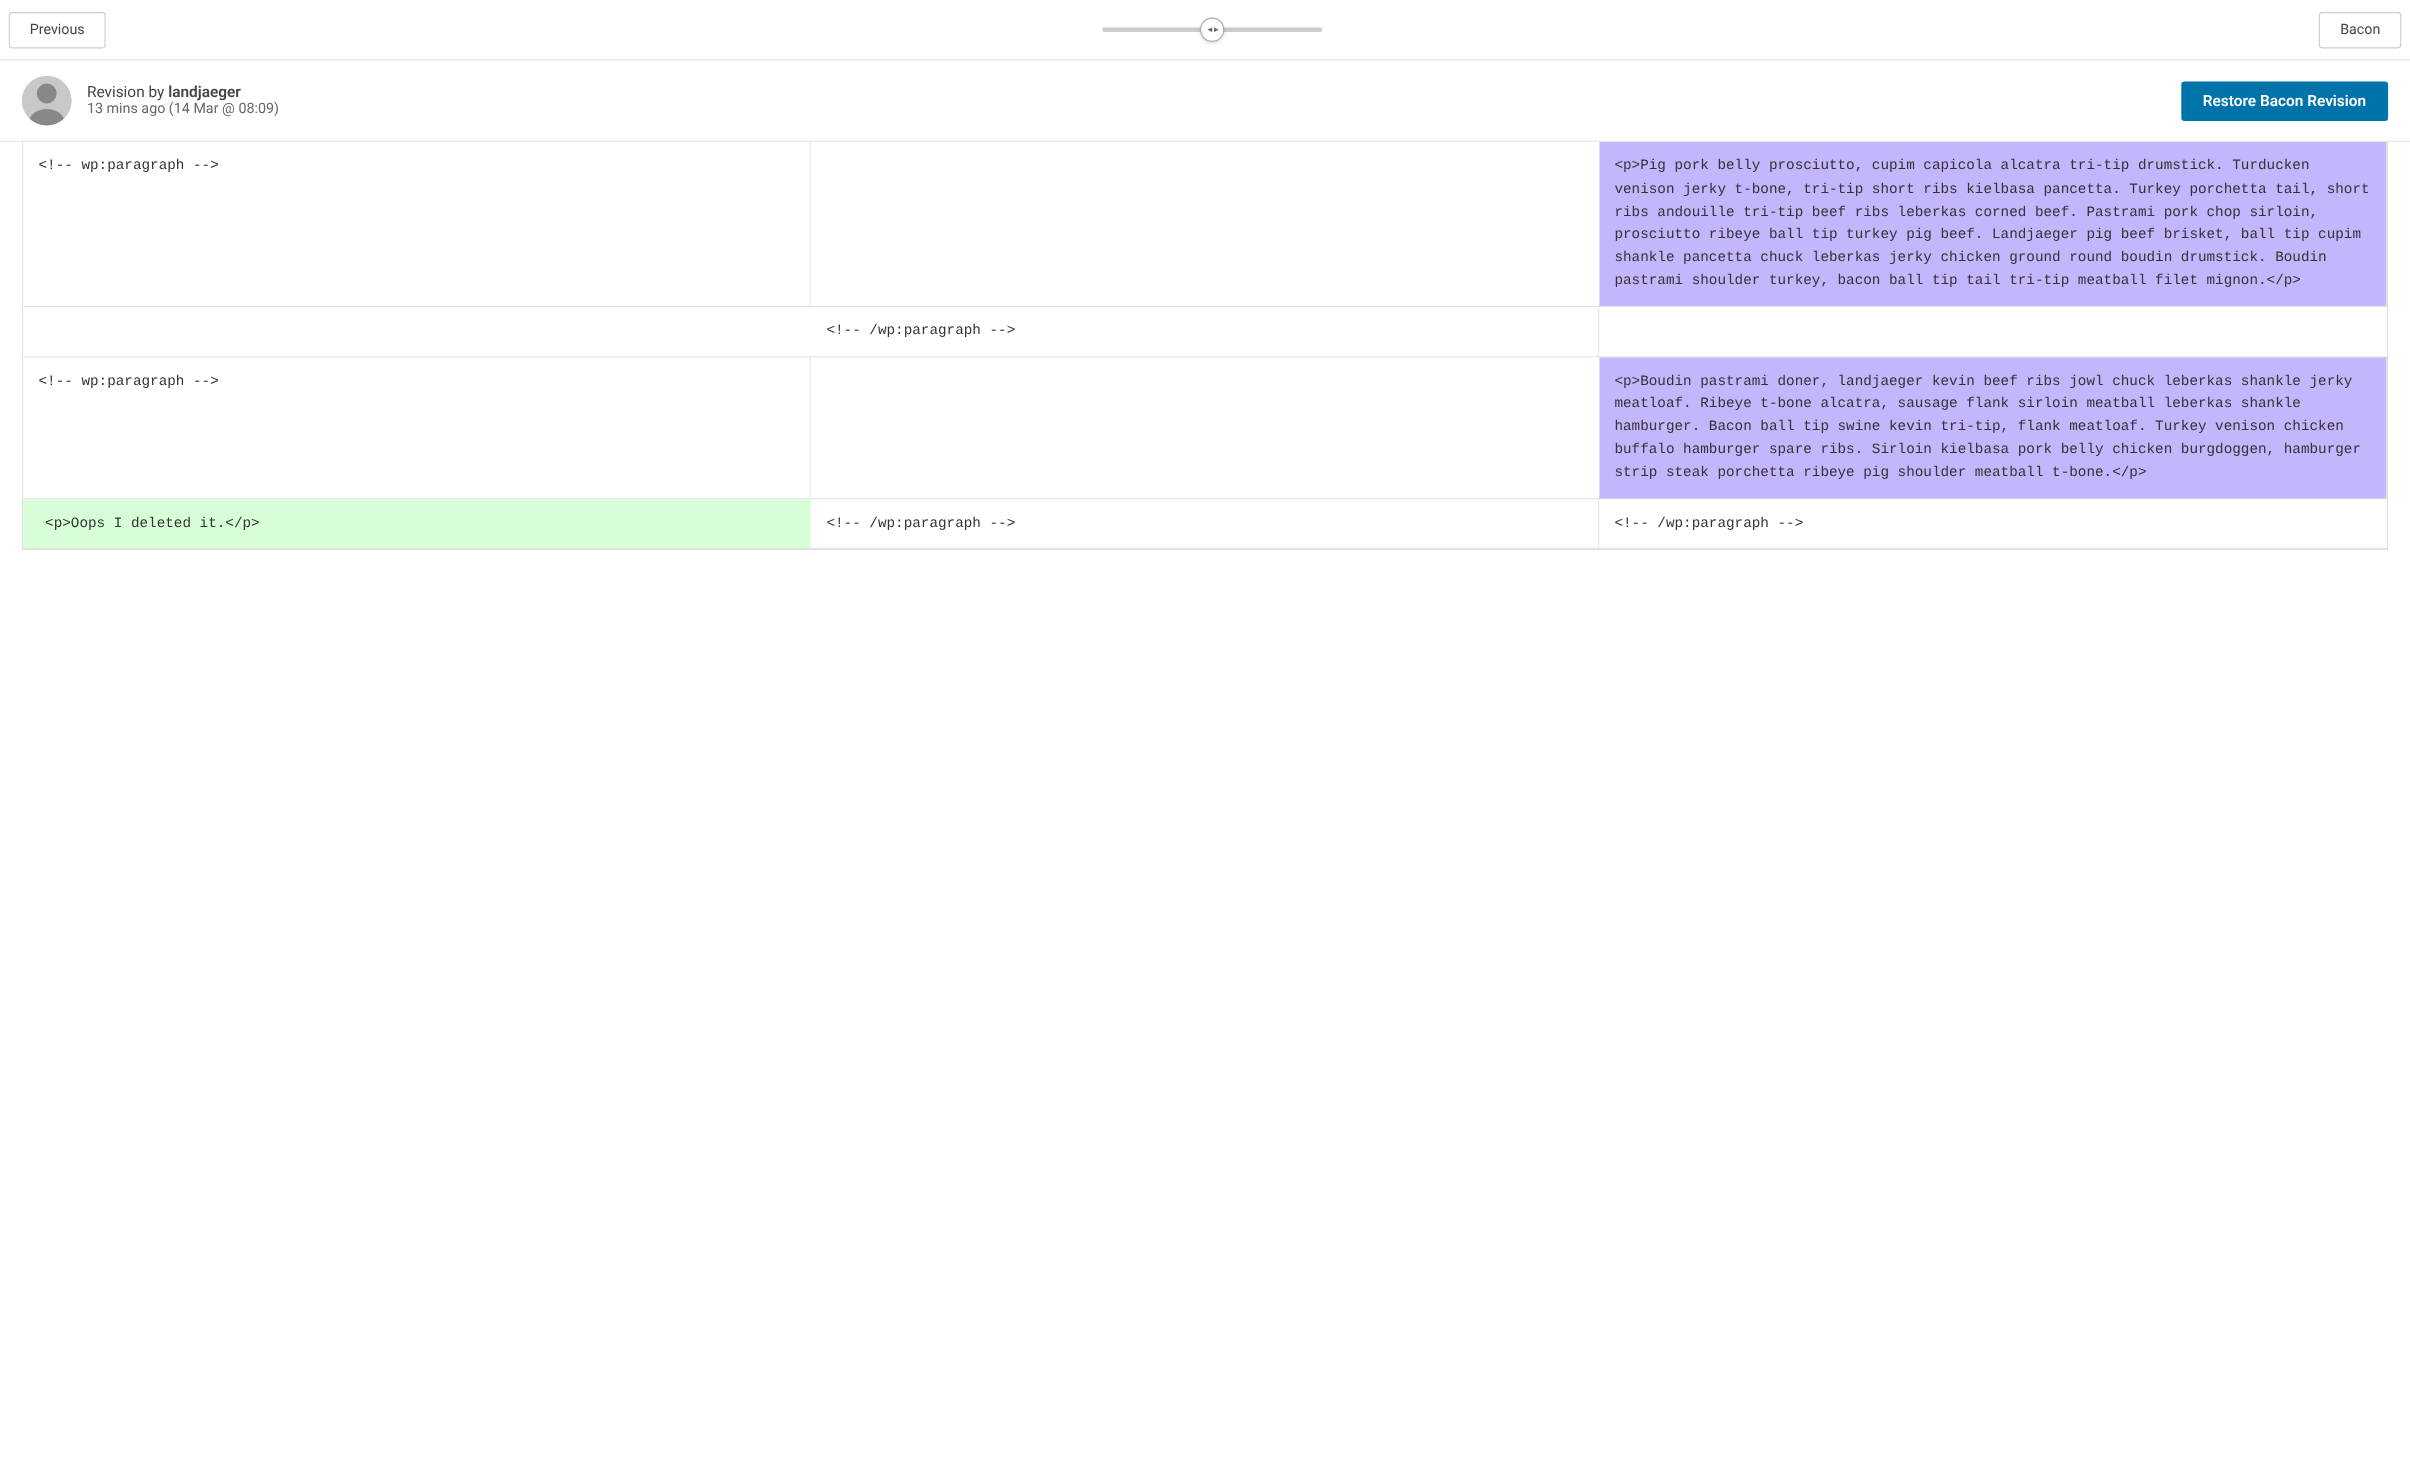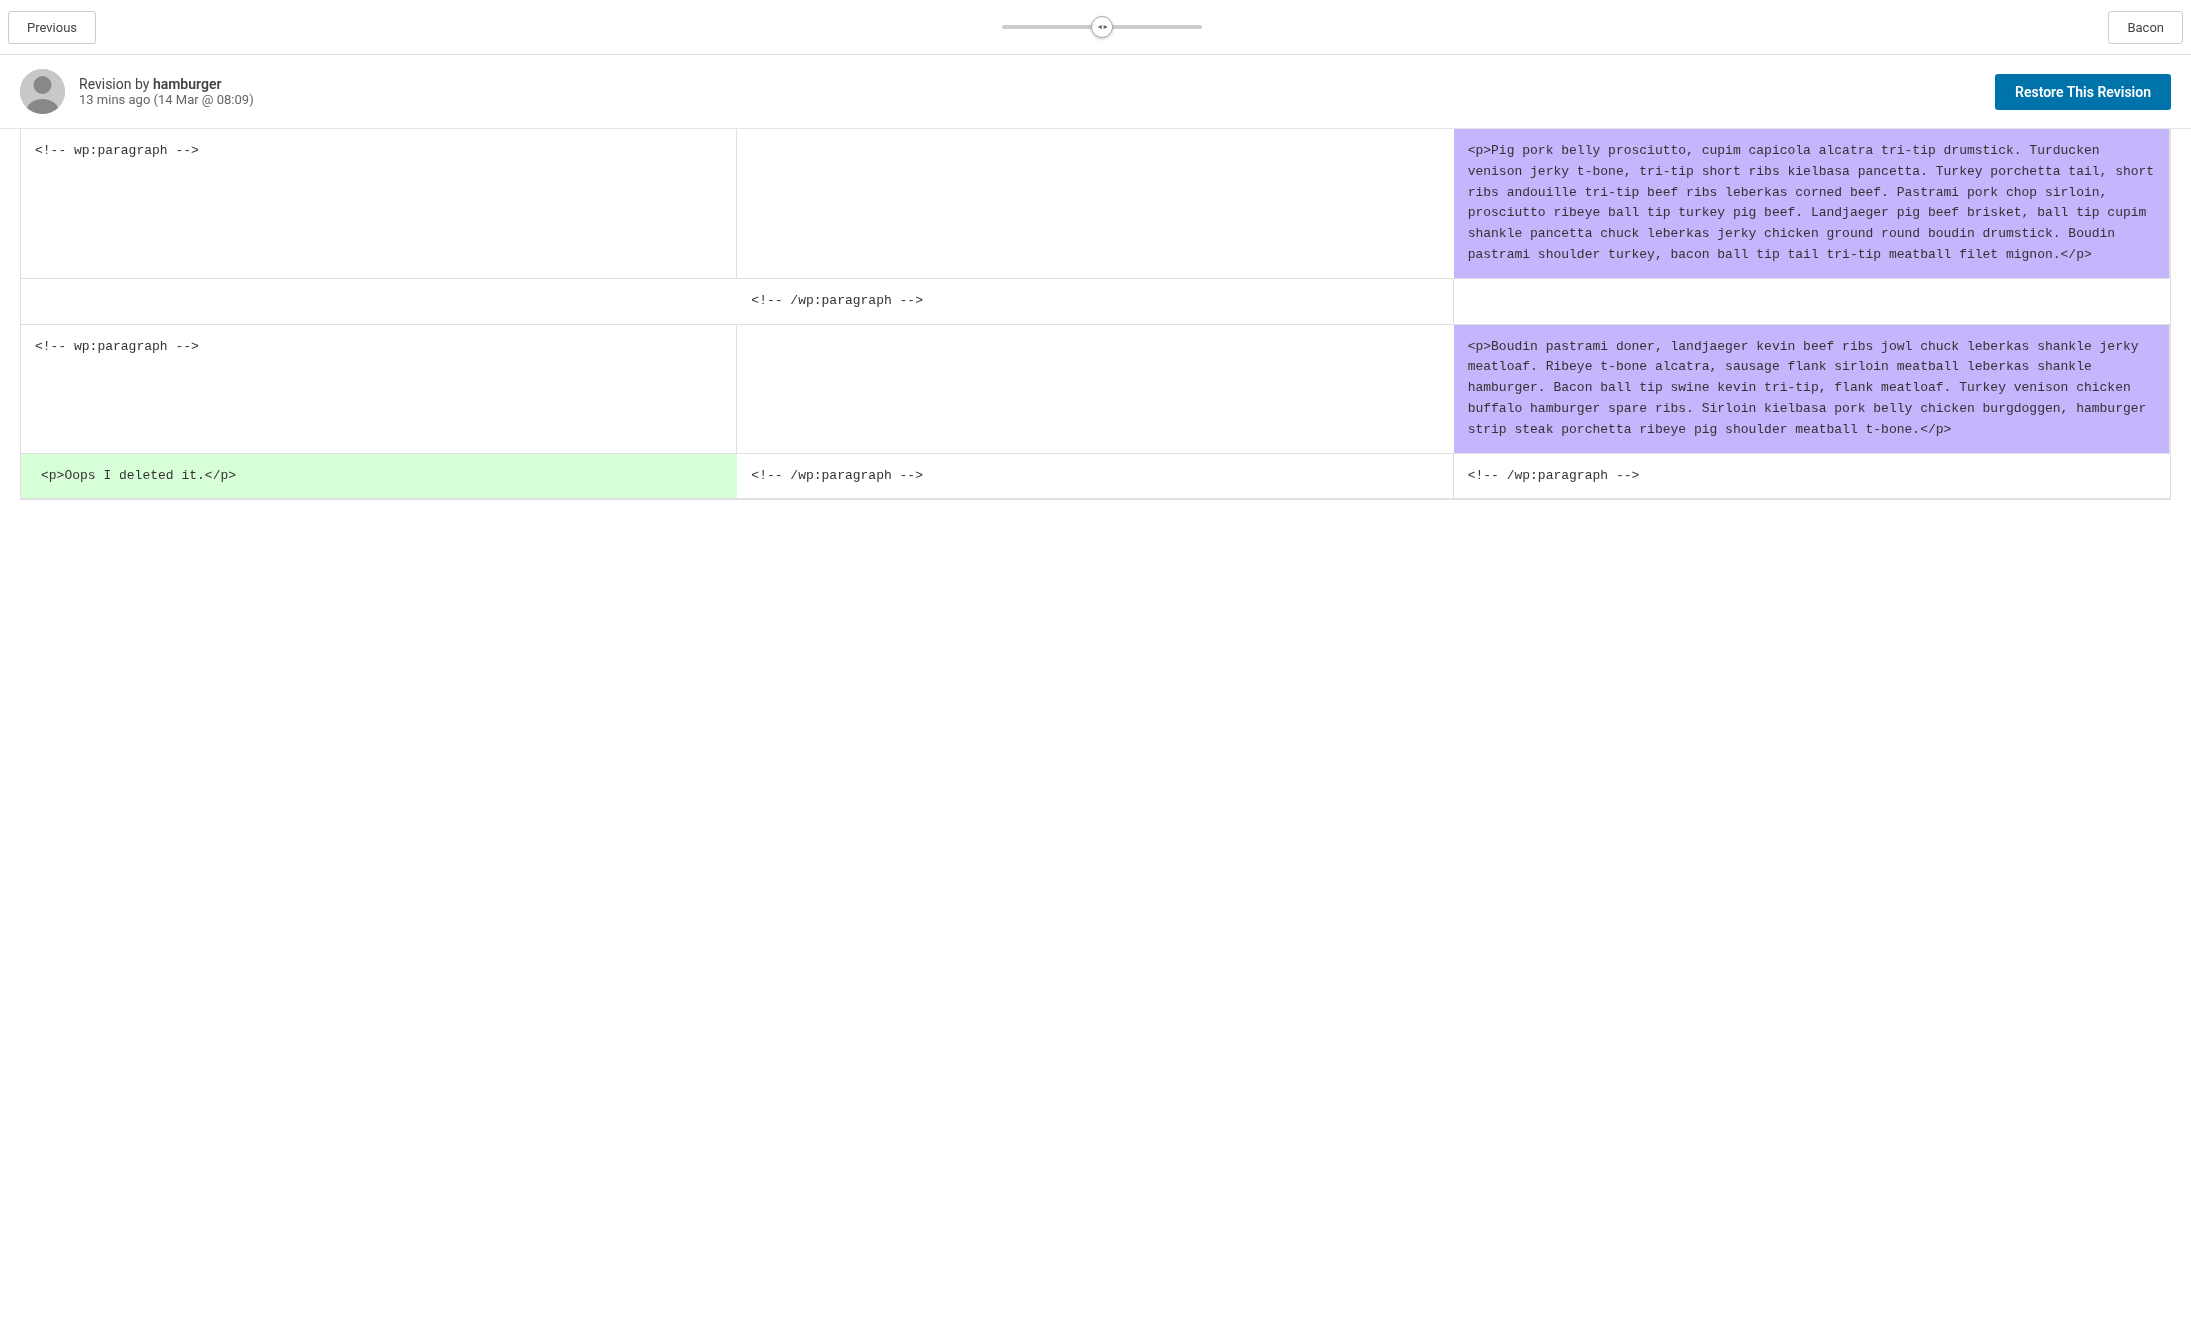--- a/index.html
+++ b/index.html
@@ -196,27 +196,27 @@
       <div class="avatar">
         <svg viewBox="0 0 45 45" xmlns="http://www.w3.org/2000/svg">
           <rect width="45" height="45" fill="#c8c8c8"></rect>
           <circle cx="22.5" cy="16" r="9" fill="#888"></circle>
           <ellipse cx="22.5" cy="42" rx="16" ry="12" fill="#888"></ellipse>
         </svg>
       </div>
       <div class="revision-meta">
         <span class="revision-by">
           <span>Revision by</span>
-          <strong>hamburger</strong>
+          <strong>landjaeger</strong>
         </span>
         <span class="revision-time">13 mins ago (14 Mar @ 08:09)</span>
       </div>
     </div>
 
-    <button class="restore-btn">Restore This Revision</button>
+    <button class="restore-btn">Restore Bacon Revision</button>
   </div>
 
   <div class="diff-container">
     <div class="diff-columns" id="diff-rows">
     <div class="diff-cell diff-left neutral">&lt;!-- wp:paragraph --&gt;</div>
         <div class="diff-cell empty"></div>
         <div class="diff-cell diff-left removed">&lt;p&gt;Pig pork belly prosciutto, cupim capicola alcatra tri-tip drumstick. Turducken venison jerky t-bone, tri-tip short ribs kielbasa pancetta. Turkey porchetta tail, short ribs andouille tri-tip beef ribs leberkas corned beef. Pastrami pork chop sirloin, prosciutto ribeye ball tip turkey pig beef. Landjaeger pig beef brisket, ball tip cupim shankle pancetta chuck leberkas jerky chicken ground round boudin drumstick. Boudin pastrami shoulder turkey, bacon ball tip tail tri-tip meatball filet mignon.&lt;/p&gt;</div>
         <div class="diff-cell empty"></div>
         <div class="diff-cell diff-left neutral">&lt;!-- /wp:paragraph --&gt;</div>
         <div class="diff-cell empty"></div>

